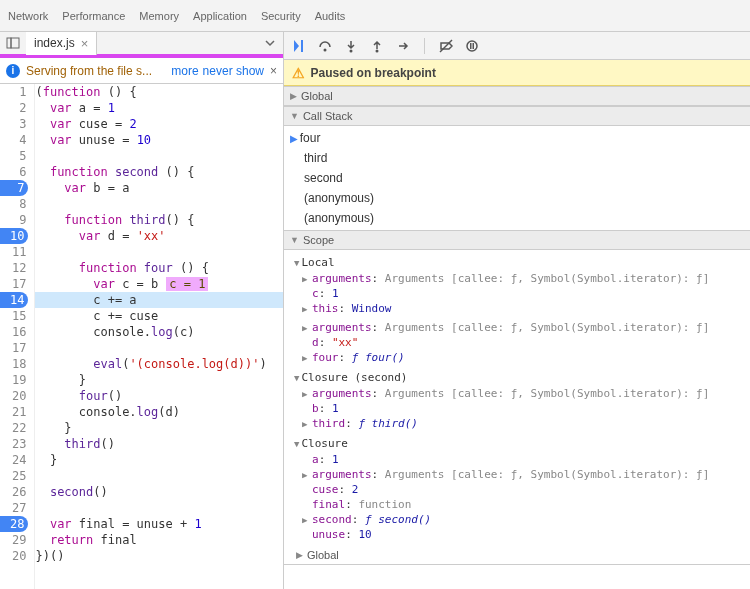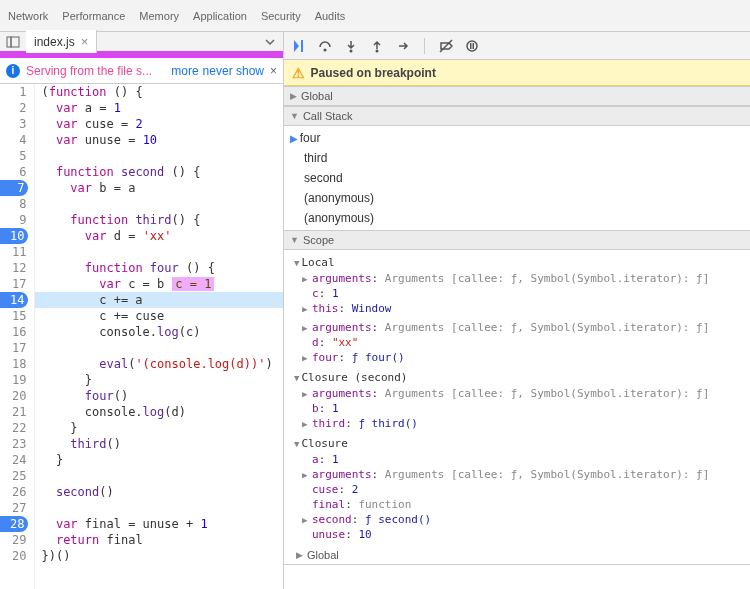--- a/index.html
+++ b/index.html
@@ -2,35 +2,35 @@
 <html><head>
 <meta charset="utf-8">
 <style>
 * { margin: 0; padding: 0; box-sizing: border-box; }
 body { font-family: 'Segoe UI', Tahoma, sans-serif; font-size: 12px; color: #333; background: #fff; width: 750px; height: 589px; overflow: hidden; }
 .top-tabs { height: 32px; border-bottom: 1px solid #ccc; background: #f3f3f3; display: flex; align-items: center; padding: 0 8px; color: #666; }
 .top-tabs span { margin-right: 14px; font-size: 11px; }
 .container { display: flex; height: 563px; }
 .left-pane { width: 284px; border-right: 1px solid #ccc; display: flex; flex-direction: column; }
 .right-pane { flex: 1; display: flex; flex-direction: column; overflow: hidden; }
-.filebar { height: 26px; border-bottom: 7px solid #d946ef; display: flex; align-items: center; background: #f3f3f3; }
+.filebar { height: 26px; border-bottom: 4px solid #d946ef; display: flex; align-items: center; background: #f3f3f3; }
 .filebar-icon { padding: 0 6px; color: #666; cursor: pointer; }
 .file-tab { background: #fff; border-right: 1px solid #ccc; padding: 4px 8px; display: flex; align-items: center; font-size: 12px; }
 .file-tab .close { margin-left: 6px; color: #888; font-size: 13px; cursor: pointer; }
 .infobar { height: 26px; border-bottom: 1px solid #ccc; display: flex; align-items: center; padding: 0 6px; background: #fff; }
 .info-icon { width: 14px; height: 14px; border-radius: 50%; background: #1a73e8; color: #fff; display: inline-flex; align-items: center; justify-content: center; font-size: 10px; font-weight: bold; margin-right: 6px; }
-.info-text { flex: 1; white-space: nowrap; overflow: hidden; text-overflow: ellipsis; color: #ec4899; }
+.info-text { flex: 1; white-space: nowrap; overflow: hidden; text-overflow: ellipsis; color: #a16207; }
 .info-link { color: #1a73e8; margin-left: 4px; cursor: pointer; }
 .info-close { margin-left: 6px; color: #666; cursor: pointer; }
 .editor { flex: 1; display: flex; font-family: Consolas, monospace; font-size: 12px; line-height: 16px; overflow: auto; }
 .gutter { background: #fff; text-align: right; color: #888; padding-right: 8px; border-right: 1px solid #eee; user-select: none; }
 .gutter div { padding-left: 10px; height: 16px; }
 .gutter .bp { background: #4285f4; color: #fff; border-radius: 0 8px 8px 0; margin-right: -2px; padding-right: 4px; }
 .code { flex: 1; }
-.code-line { height: 16px; white-space: pre; padding-left: 6px; }
+.code-line { height: 16px; white-space: pre; }
 .exec-line { background: #cfe8fc; }
 .kw { color: #aa0d91; }
 .str { color: #c41a16; }
 .num { color: #1c00cf; }
 .fn { color: #5c2699; }
 .inline-val { background: #f0abfc; color: #5a4a00; padding: 0 3px; margin-left: 8px; }
 .debug-toolbar { height: 28px; border-bottom: 1px solid #ccc; display: flex; align-items: center; padding: 0 6px; gap: 8px; background: #f3f3f3; color: #555; }
 .dbg-btn { cursor: pointer; padding: 2px; display: inline-flex; }
 .dbg-sep { width: 1px; height: 16px; background: #ccc; margin: 0 4px; }
 .paused-bar { height: 26px; background: #fff8c4; border-bottom: 1px solid #e8d36a; display: flex; align-items: center; padding: 0 8px; font-weight: bold; color: #444; }
@@ -42,21 +42,21 @@
 .stack-current-arrow { color: #4285f4; margin-left: -14px; margin-right: 2px; font-size: 10px; }
 .scope-section { padding: 2px 6px 2px 10px; font-family: Consolas, monospace; font-size: 11px; }
 .scope-title { color: #333; padding: 2px 0; }
 .scope-title .arrow { font-size: 9px; color: #888; margin-right: 2px; }
 .scope-item { padding: 1px 0 1px 18px; }
 .scope-item .arrow { font-size: 9px; color: #888; margin-right: 2px; margin-left: -10px; display: inline-block; width: 8px; }
 .prop-name { color: #881391; }
 .prop-val { color: #1a1aa6; }
 .prop-gray { color: #888; }
 .prop-str { color: #c41a16; }
-.ital { }
+.ital { font-style: italic; }
 svg { display: block; }
 </style>
 </head>
 <body>
 
 <div class="top-tabs">
   <span>Network</span>
   <span>Performance</span>
   <span>Memory</span>
   <span>Application</span>

